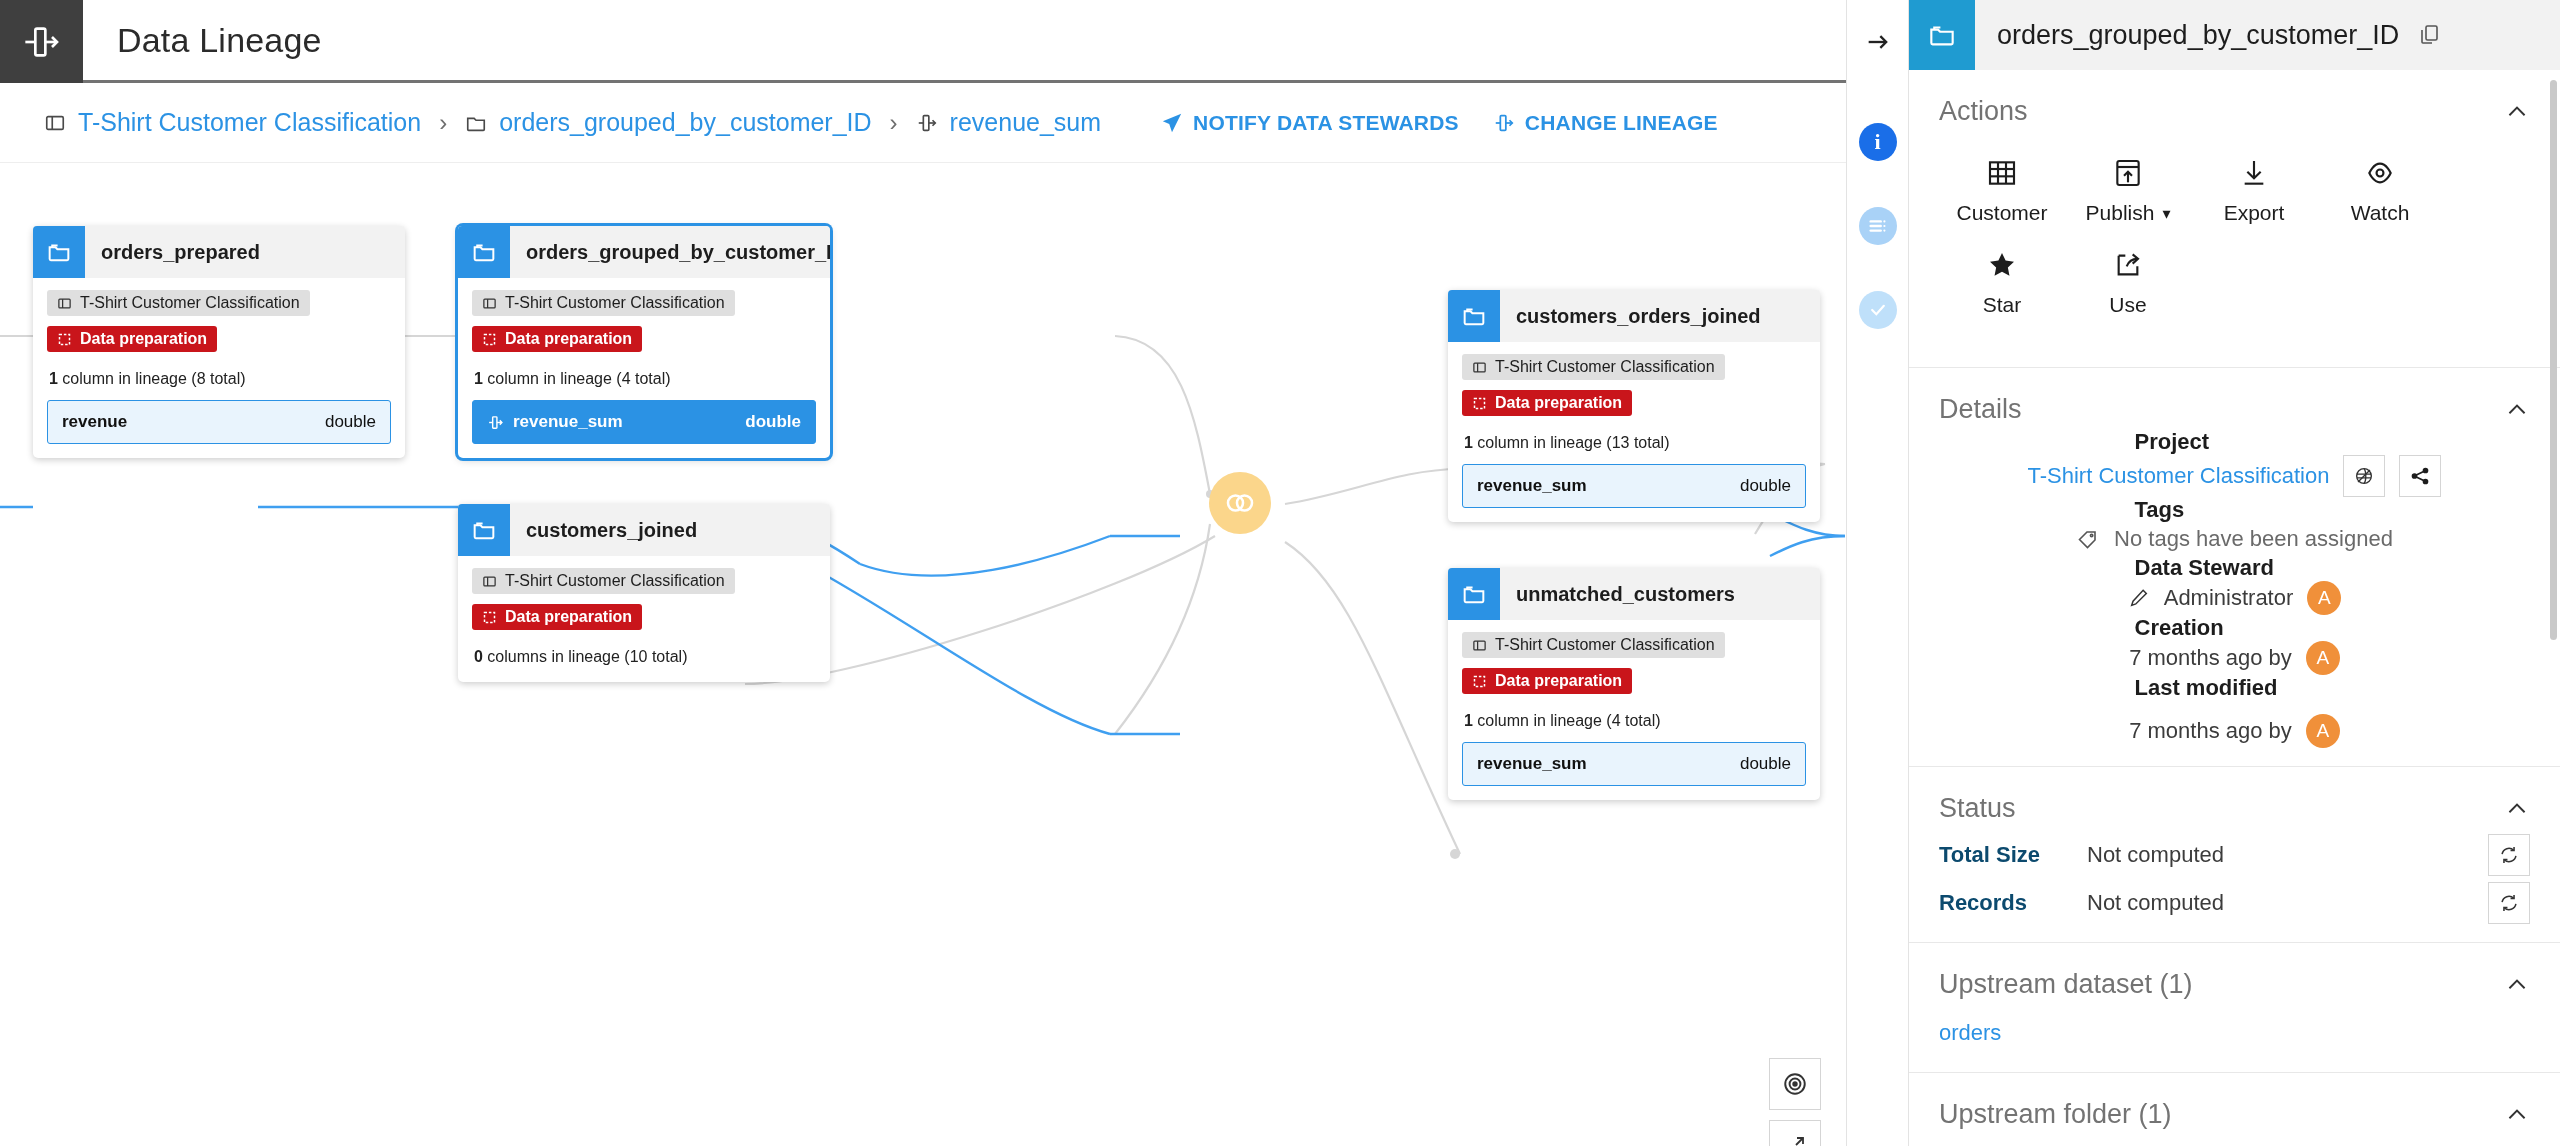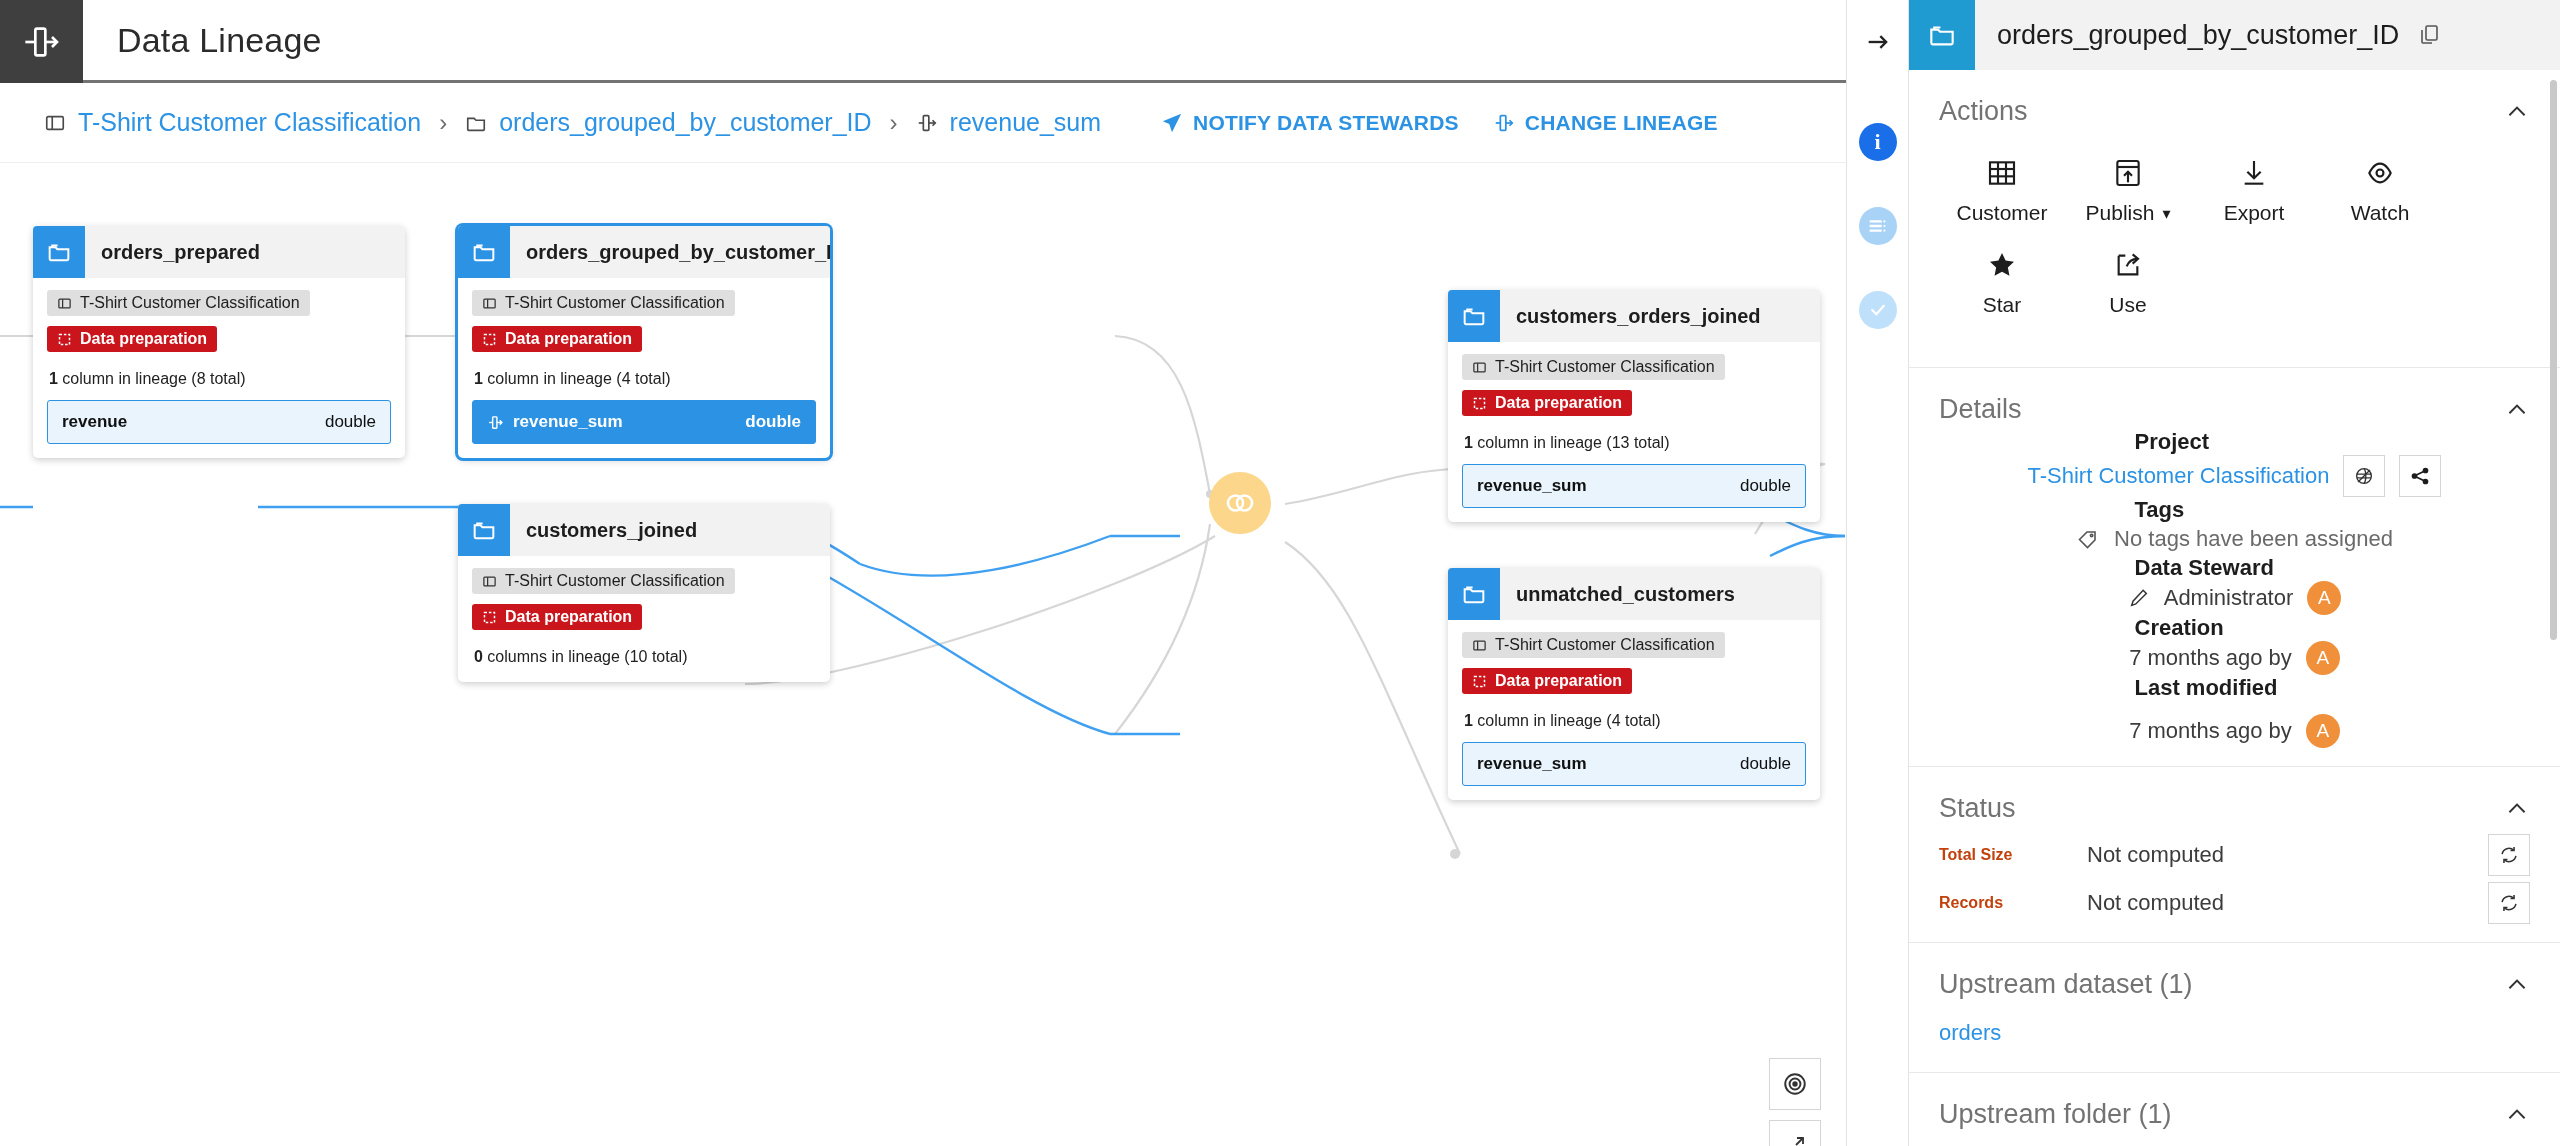--- a/index.html
+++ b/index.html
@@ -84,21 +84,21 @@
   .drow { display: flex; align-items: center; min-height: 58px; flex-direction: column; }
   .dk { font-size: 22px; font-weight: 700; color: #1d1d1d; width: 200px; flex: none; }
   .dv { flex: 1; display: flex; align-items: center; justify-content: flex-end; gap: 14px; font-size: 22px; color: #3c3c3c; }
   .link { color: #2b92e4; cursor: pointer; }
   .mini-btn { width: 42px; height: 42px; border: 1px solid #d5d5d5; background: #fff; display: flex;
               align-items: center; justify-content: center; cursor: pointer; flex: none; }
   .avatar { width: 34px; height: 34px; border-radius: 50%; background: #f0903a; color: #fff; font-size: 19px;
             display: flex; align-items: center; justify-content: center; flex: none; }
   .muted { color: #6a6a6a; }
   .statrow { display: flex; align-items: center; min-height: 54px; }
-  .sk { font-size: 16px; font-weight: 700; color: #c2410c; width: 148px; flex: none; }
+  .sk { font-size: 22px; font-weight: 700; color: #0c4a6e; width: 148px; flex: none; }
   .sv { font-size: 22px; color: #3c3c3c; flex: 1; }
   .ulink { font-size: 22px; color: #2b92e4; padding: 16px 0 26px 0; cursor: pointer; display: inline-block; }
 
   .pscroll { position: absolute; right: 3px; top: 80px; width: 7px; height: 560px; background: #c9c9c9; border-radius: 4px; }
   svg { display: block; }
 </style>
 </head>
 <body>
 
 <div class="app">

